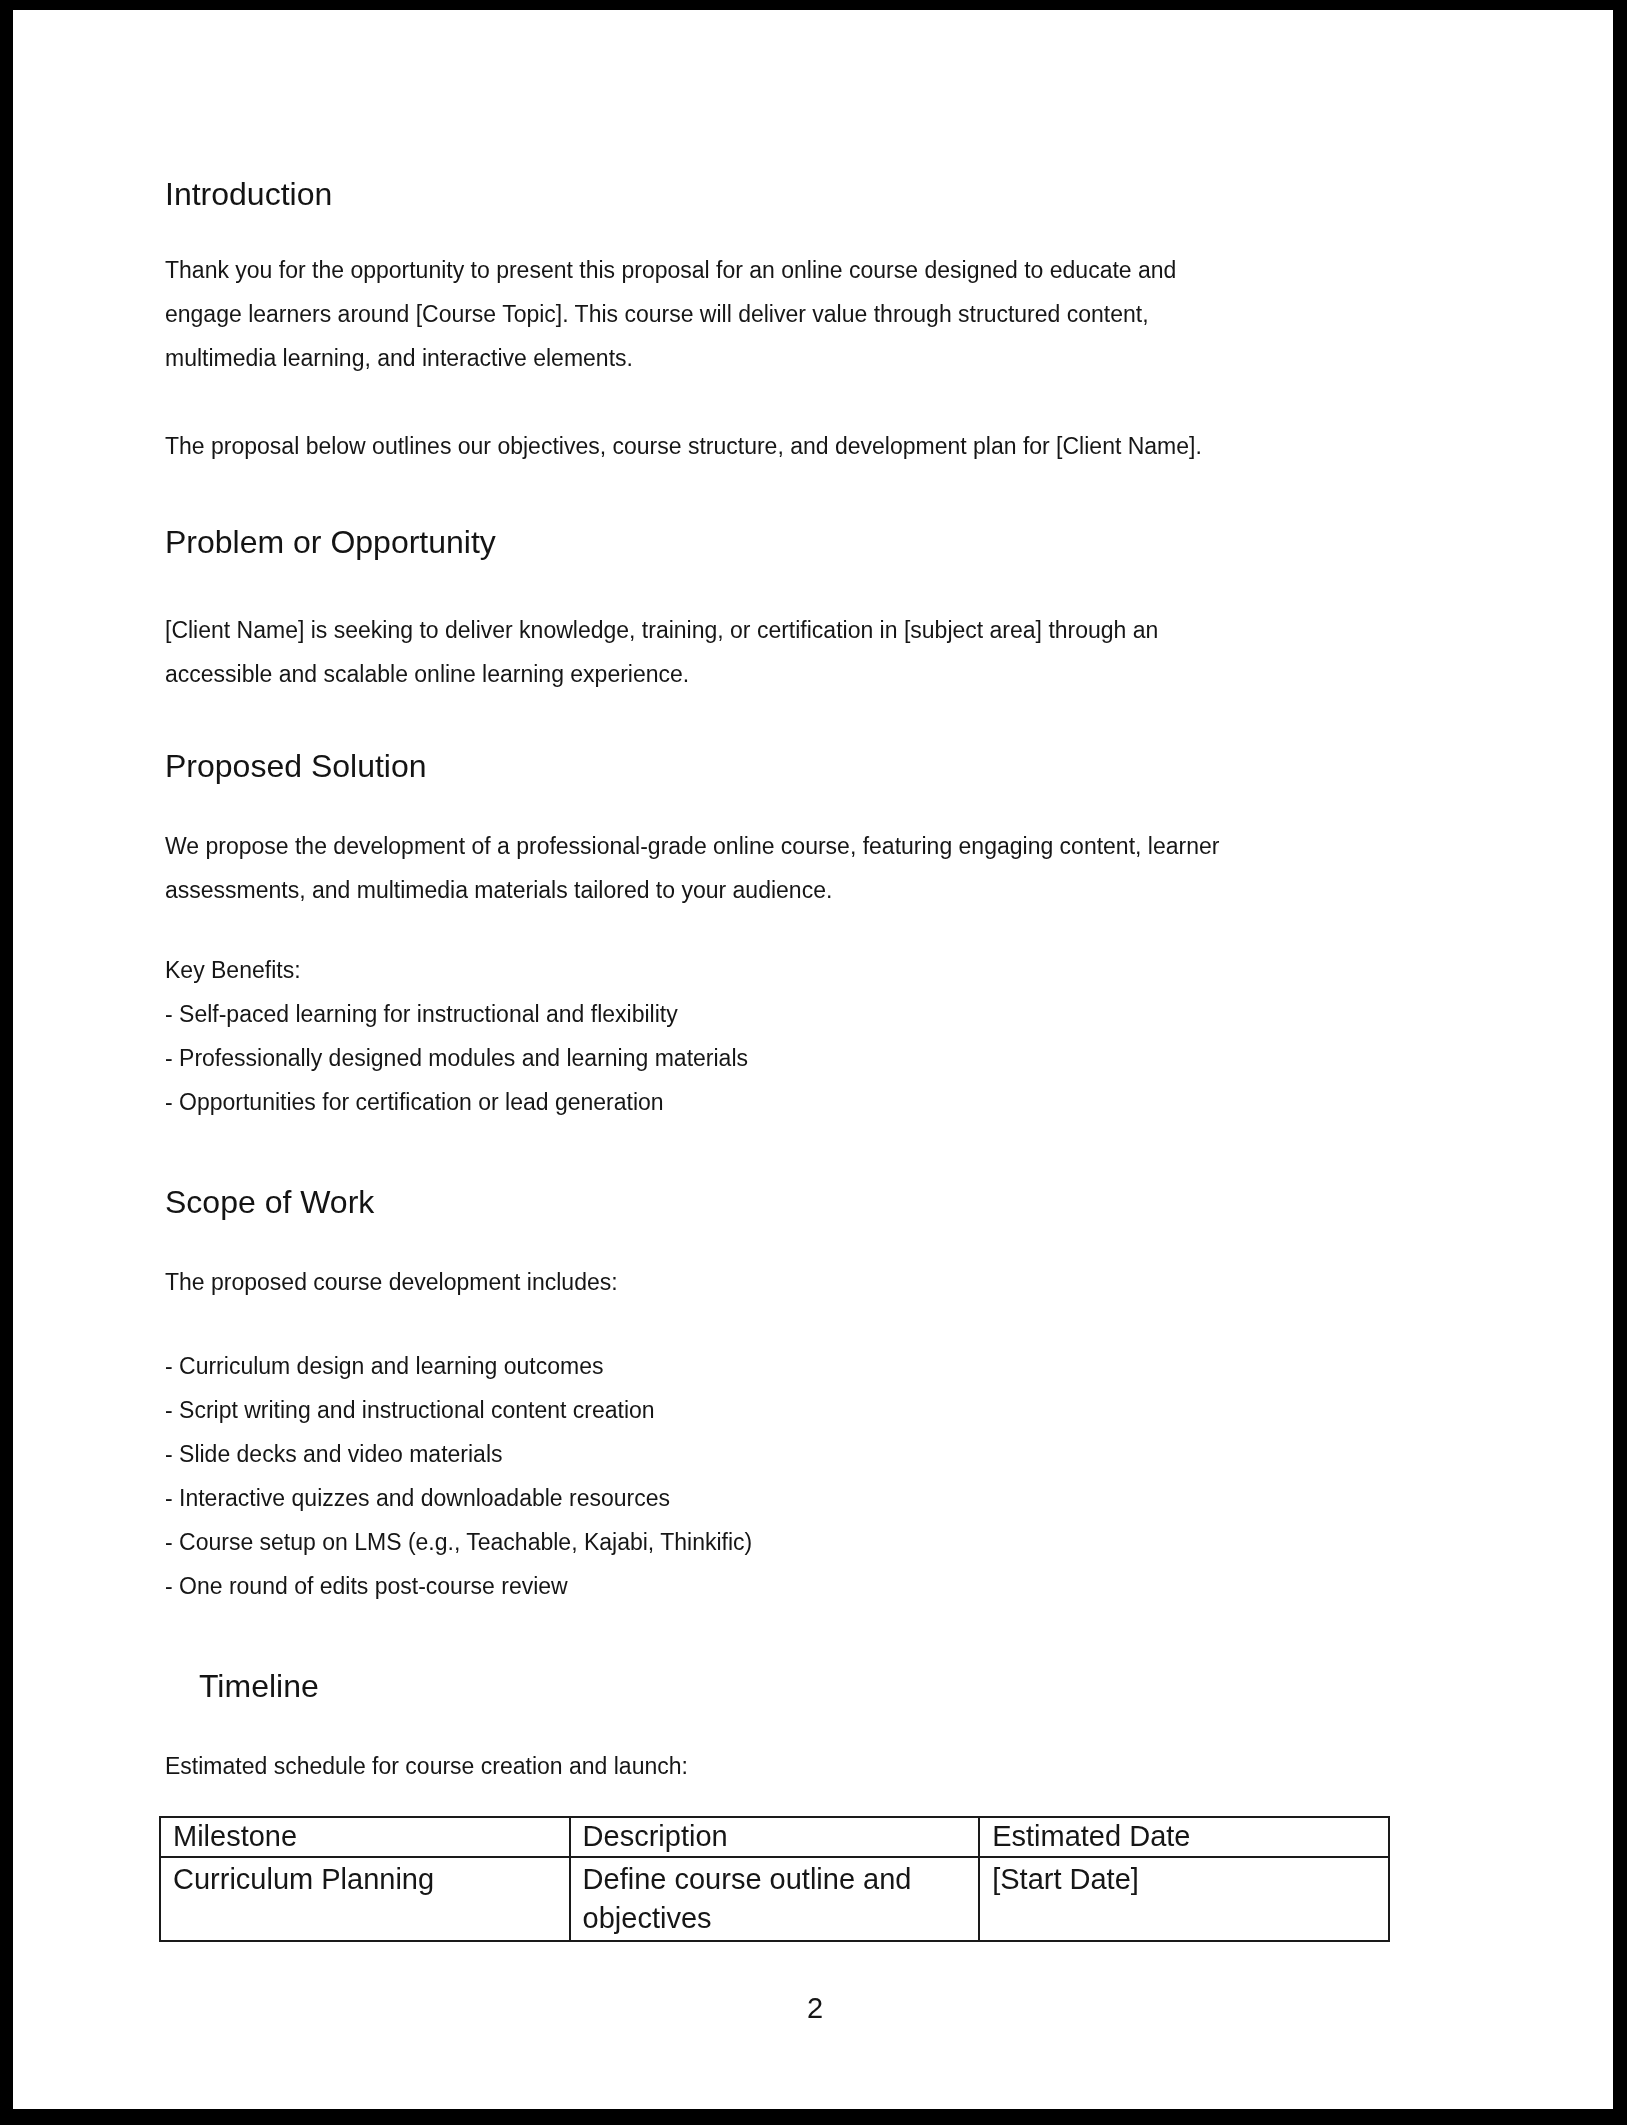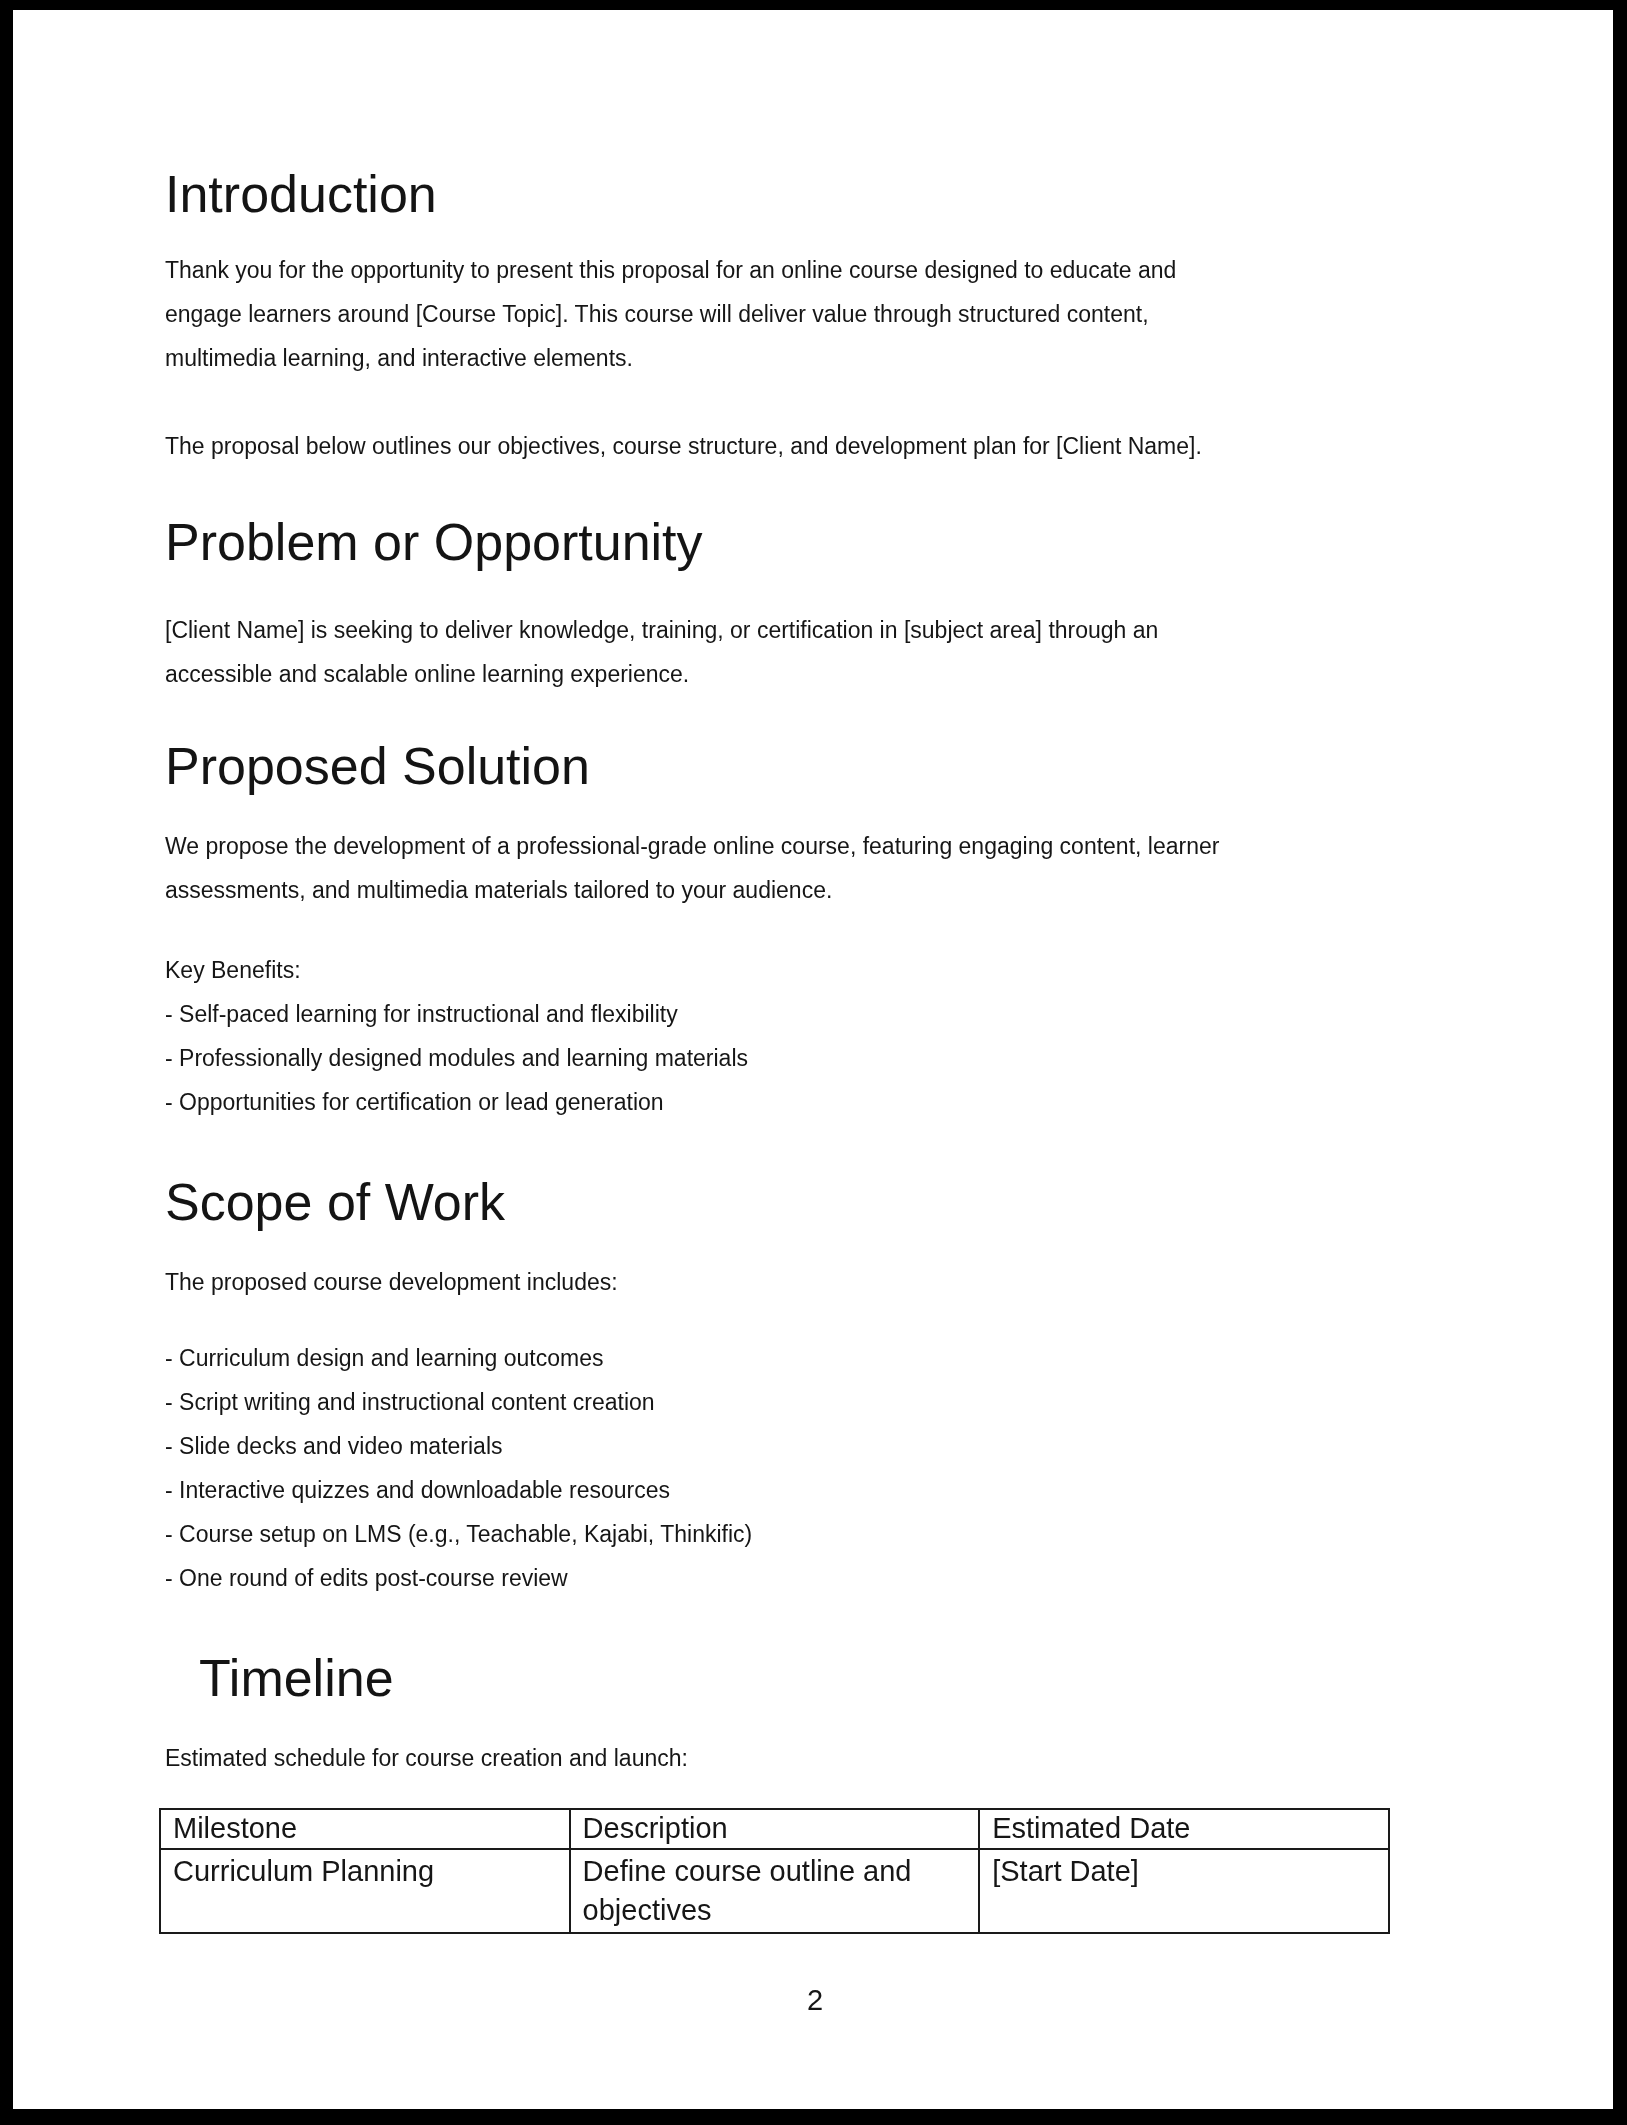--- a/index.html
+++ b/index.html
@@ -18,21 +18,21 @@
     bottom: 16px;
     background: #ffffff;
     color: #111111;
     font-family: "Liberation Sans", "DejaVu Sans", sans-serif;
   }
   .content {
     width: 1345px;
     margin-left: 152px;
   }
   h1 {
-    font-size: 52px;
+    font-size: 32px;
     line-height: 52px;
     font-weight: 400;
     letter-spacing: 0px;
     color: #141414;
     margin: 0;
   }
   p {
     font-size: 23px;
     line-height: 44px;
     font-weight: 400;
@@ -43,21 +43,21 @@
   .h-intro    { margin-top: 158px; }
   .p-intro-1  { margin-top: 28px; }
   .p-intro-2  { margin-top: 44px; }
   .h-problem  { margin-top: 48px; }
   .p-problem  { margin-top: 40px; }
   .h-solution { margin-top: 44px; }
   .p-solution { margin-top: 32px; }
   .p-benefits { margin-top: 36px; }
   .h-scope    { margin-top: 52px; }
   .p-scope-1  { margin-top: 32px; }
-  .p-scope-2  { margin-top: 32px; }
+  .p-scope-2  { margin-top: 40px; }
   .h-timeline { margin-top: 52px; margin-left: 34px; }
   .p-timeline { margin-top: 32px; }
 
   table.timeline {
     margin-top: 28px;
     margin-left: -6px;
     border-collapse: collapse;
     table-layout: fixed;
     width: 1229px;
   }

